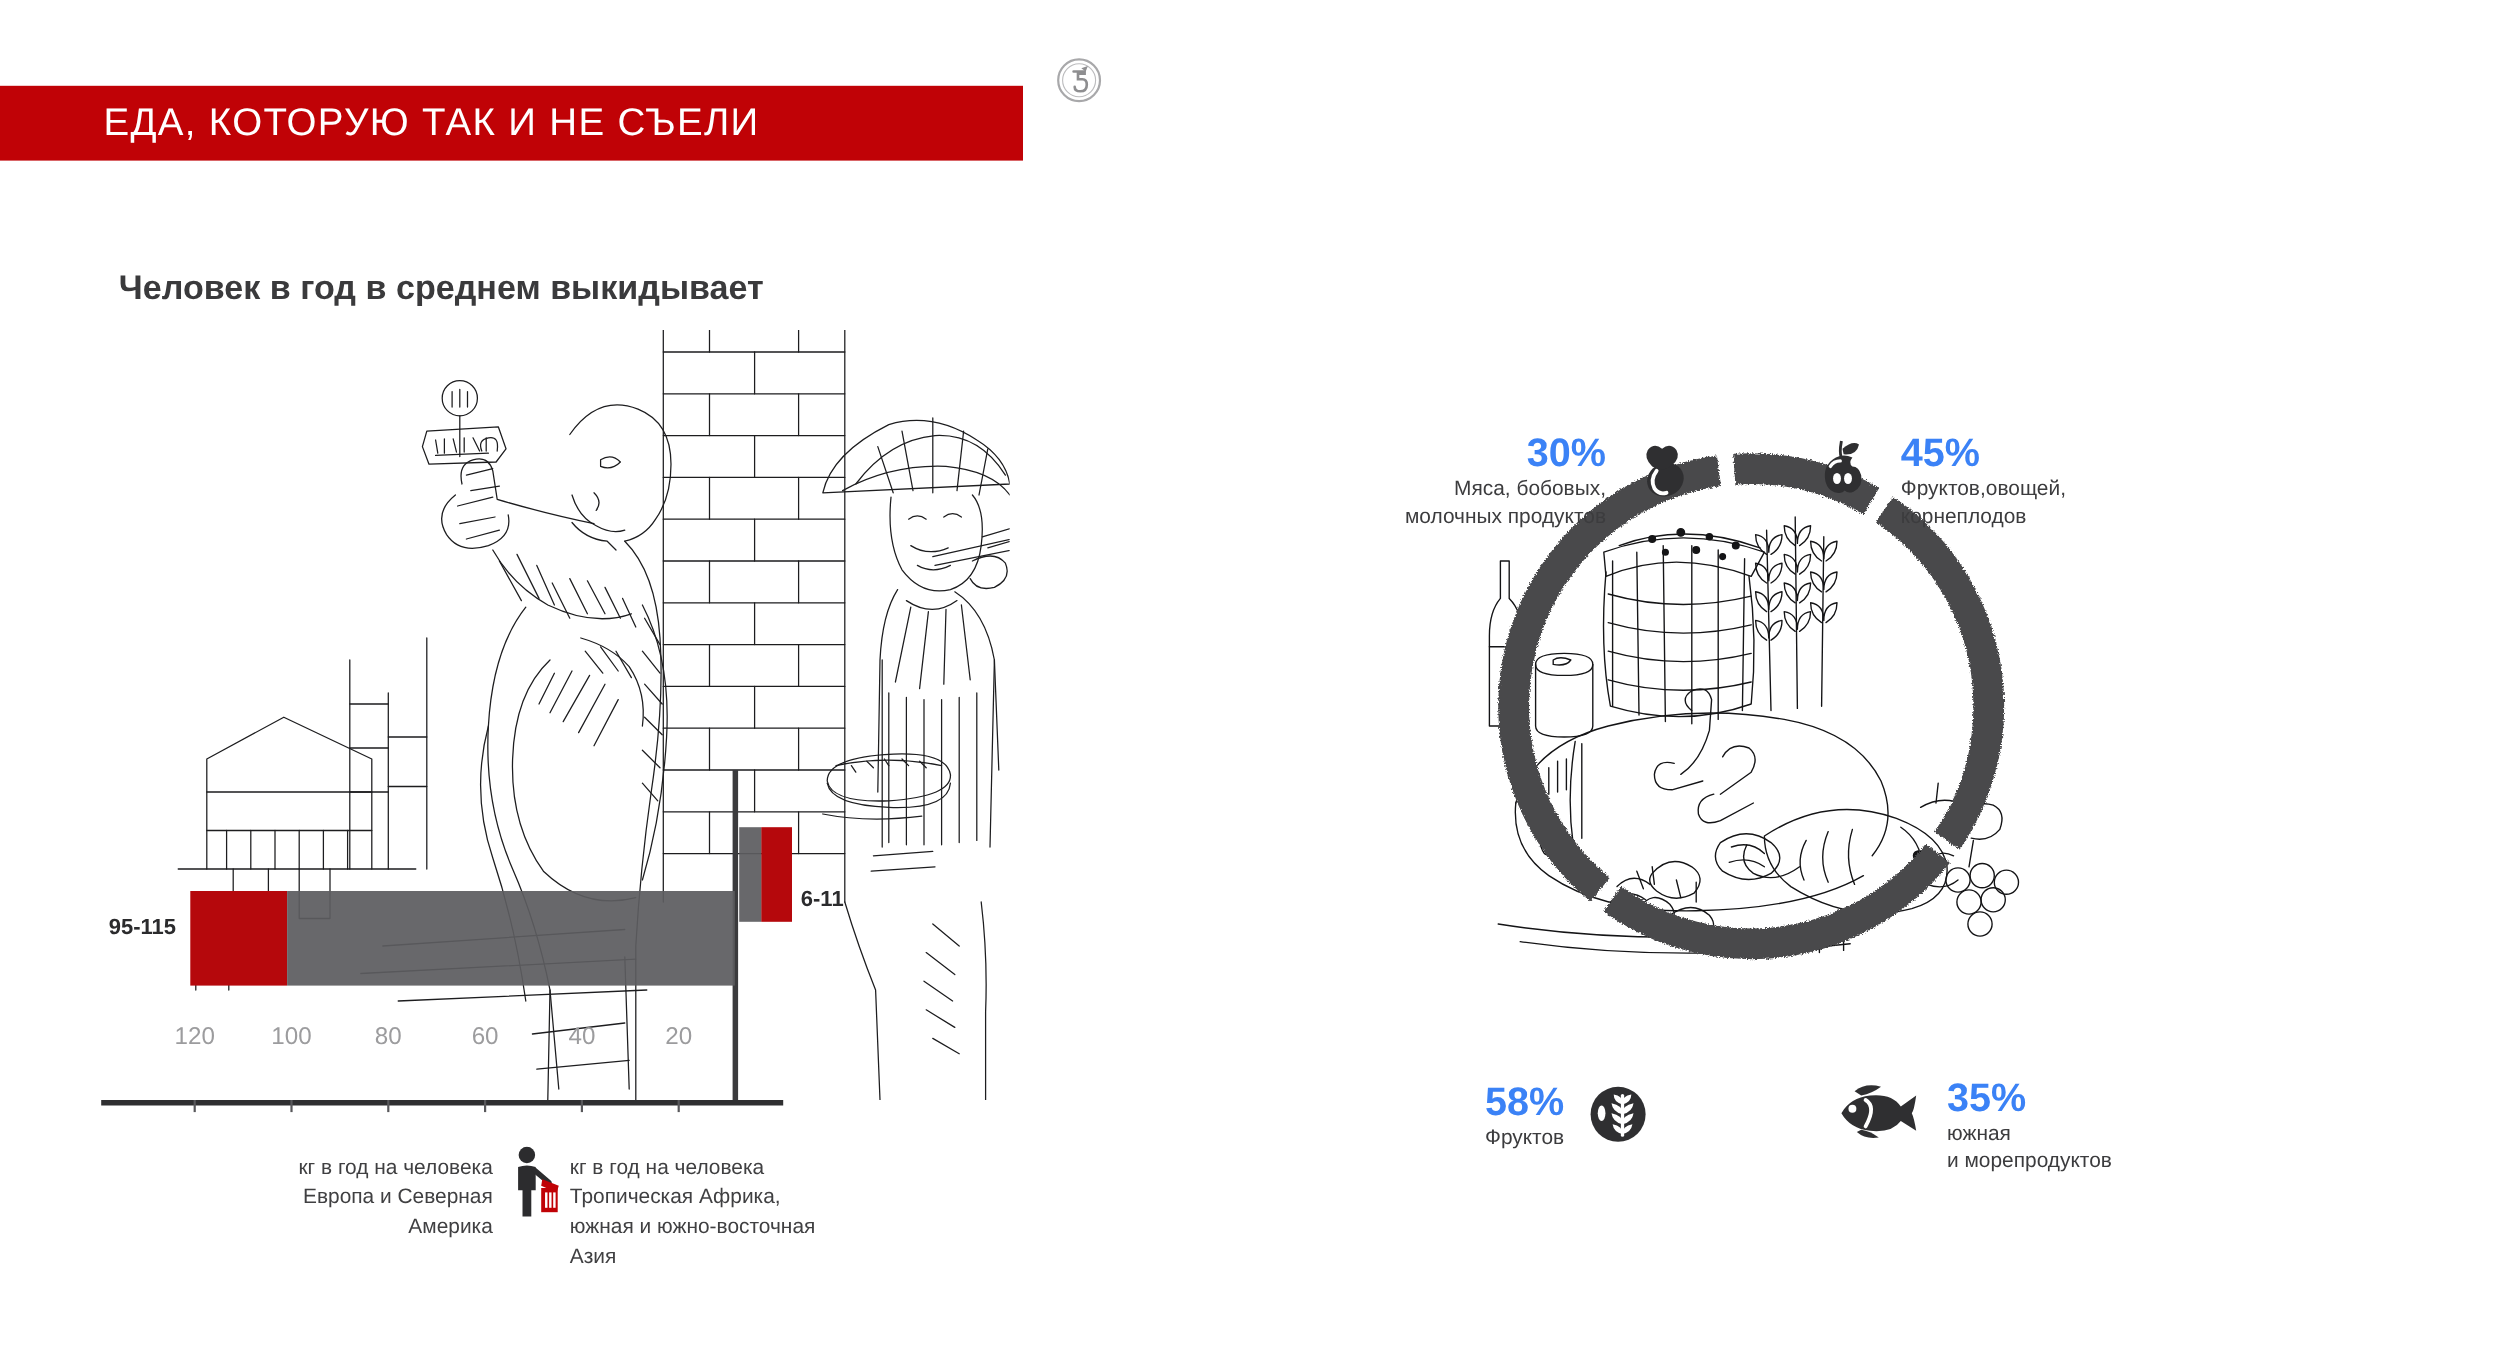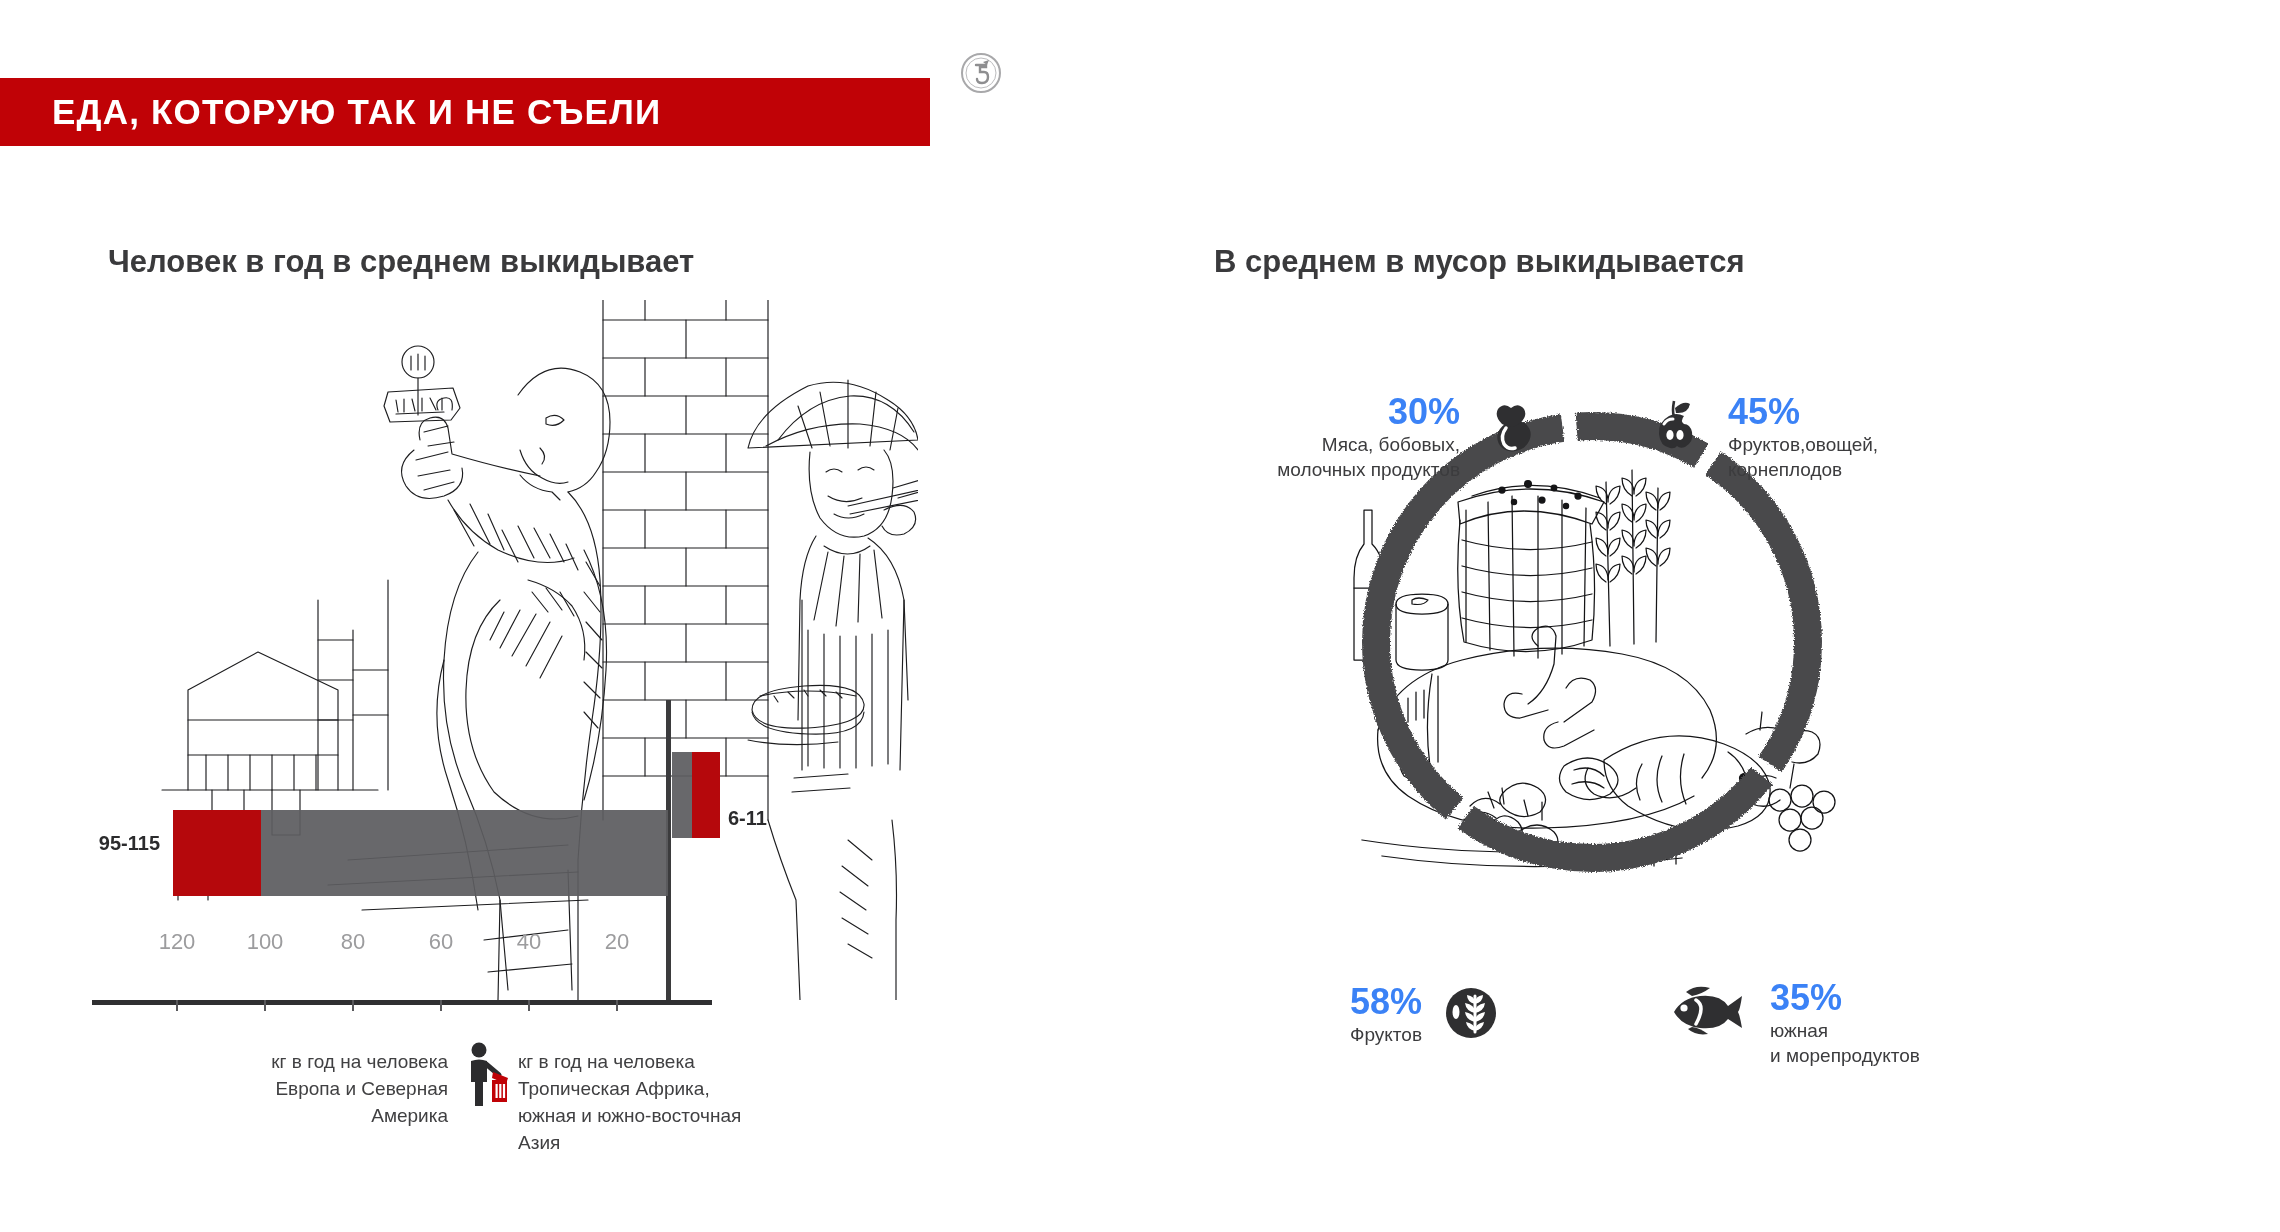--- a/index.html
+++ b/index.html
@@ -14,23 +14,23 @@
   
   .banner {
     position: absolute; left: 0; top: 78px;
     width: 930px; height: 68px;
     background: #c00206;
     display: flex; align-items: center;
   }
   .banner-title {
     color: #ffffff;
     font-size: 35px;
-    font-weight: bold;
+    font-weight: normal;
     letter-spacing: 1.2px;
-    padding-left: 52px;
+    padding-left: 94px;
     white-space: nowrap;
   }
   .logo {
     position: absolute; left: 960px; top: 52px;
     width: 42px; height: 42px;
   }
 
   
   .heading {
     position: absolute;
@@ -288,21 +288,20 @@
     </div>
 
     <div class="cap cap-b">
       <div>кг в год на человека</div>
       <div>Тропическая Африка,</div>
       <div>южная и южно-восточная</div>
       <div>Азия</div>
     </div>
   </div>
 
-  <div class="heading right">В среднем в мусор выкидывается</div>
 
   <div class="right-panel">
 
     <div class="donut-wrap">
       <svg width="500" height="500" viewBox="0 0 500 500">
         <defs>
           <filter id="rough">
             <feTurbulence type="fractalNoise" baseFrequency="0.75" numOctaves="4" result="n"></feTurbulence>
             <feDisplacementMap in="SourceGraphic" in2="n" scale="4" xChannelSelector="R" yChannelSelector="G"></feDisplacementMap>
           </filter>

